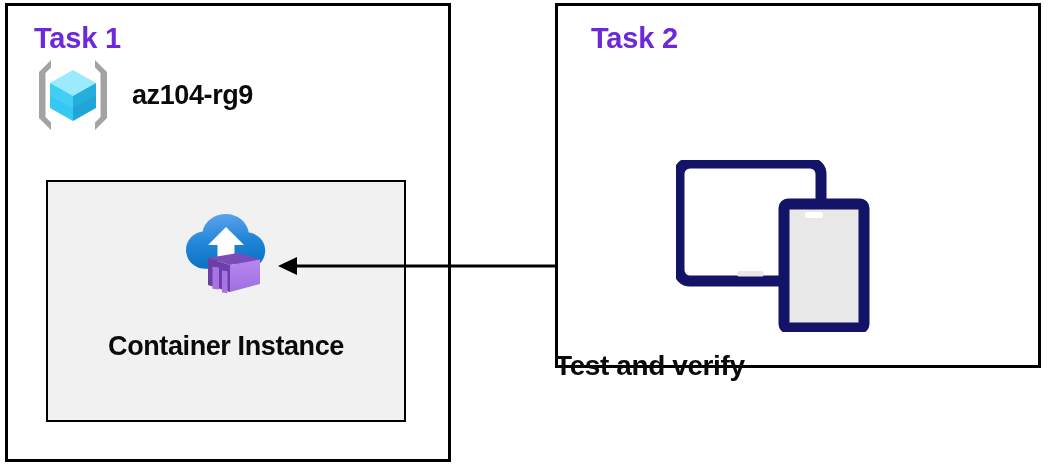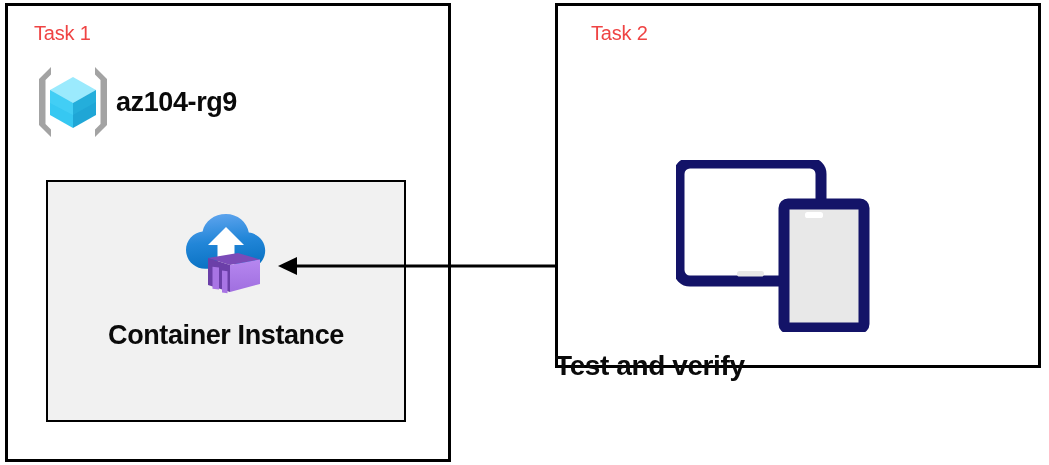--- a/index.html
+++ b/index.html
@@ -35,37 +35,37 @@
   }
   #panel-task2 {
     left: 555px;
     top: 3px;
     width: 486px;
     height: 365px;
   }
 
   .panel-title {
     position: absolute;
-    font-size: 20px;
-    font-weight: normal;
-    color: #ef4444;
+    font-size: 29px;
+    font-weight: bold;
+    color: #6d28d9;
     letter-spacing: -0.2px;
     white-space: nowrap;
   }
   #title-task1 { left: 26px; top: 16px; }
   #title-task2 { left: 33px; top: 16px; }
 
   
   #rg-row {
     position: absolute;
     left: 26px;
-    top: 57px;
+    top: 50px;
     display: flex;
     align-items: center;
-    gap: 4px;
+    gap: 20px;
   }
   #rg-icon { width: 78px; height: 78px; display: block; }
   #rg-label {
     font-size: 27px;
     font-weight: bold;
     color: #0a0a0a;
     letter-spacing: -0.4px;
     white-space: nowrap;
   }
 
@@ -84,21 +84,21 @@
     align-items: center;
     justify-content: flex-start;
   }
   #aci-icon {
     width: 96px;
     height: 96px;
     display: block;
     margin-top: 22px;
   }
   #aci-label {
-    margin-top: 20px;
+    margin-top: 31px;
     font-size: 27px;
     font-weight: bold;
     color: #0a0a0a;
     letter-spacing: -0.4px;
     white-space: nowrap;
   }
 
   
   #connector {
     position: absolute;

